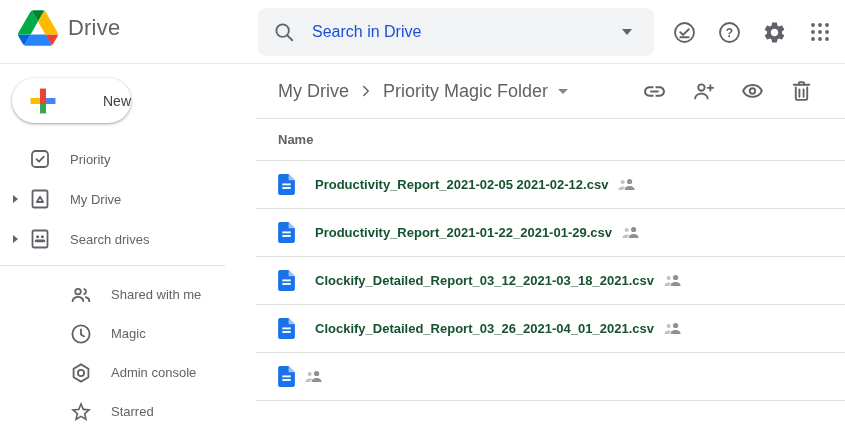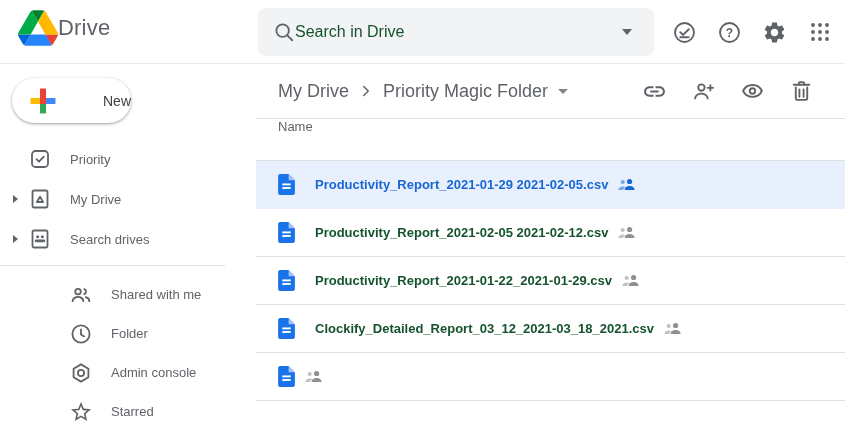--- a/index.html
+++ b/index.html
@@ -1,26 +1,26 @@
 <!DOCTYPE html>
 <html><head>
 <meta charset="utf-8">
 <style>
   * { margin:0; padding:0; box-sizing:border-box; }
   html,body { width:845px; height:439px; overflow:hidden; background:#fff;
     font-family:"Liberation Sans","DejaVu Sans",sans-serif; }
 
   
   .topbar { position:relative; height:64px; background:#fff; border-bottom:1px solid #e8eaed; }
-  .logo-area { position:absolute; left:18px; top:0; height:56px; display:flex; align-items:center; }
+  .logo-area { position:absolute; left:18px; top:0; height:56px; display:flex; align-items:center; gap:10px; }
   .drive-wordmark { font-size:22px; color:#5f6368; letter-spacing:.2px; }
   .searchbar { position:absolute; left:258px; top:8px; width:396px; height:48px;
     background:#f1f3f4; border-radius:8px; display:flex; align-items:center; }
   .search-icon { margin-left:15px; display:flex; }
-  .search-placeholder { font-size:16px; color:#14532d; }
+  .search-placeholder { margin-left:17px; font-size:16px; color:#1d4ed8; }
   .search-caret { position:absolute; right:22px; width:0; height:0;
     border-left:5px solid transparent; border-right:5px solid transparent; border-top:6px solid #5f6368; }
   .topbar-icons { position:absolute; right:13px; top:0; height:64px; display:flex; align-items:center; gap:20px; }
   .icon-btn { width:25px; height:25px; display:flex; align-items:center; justify-content:center; cursor:pointer; }
 
   
   .body-row { display:flex; height:375px; }
 
   
   .sidebar { width:256px; flex:0 0 256px; padding-top:14px; }
@@ -39,21 +39,21 @@
 
   
   .content { flex:1; display:flex; flex-direction:column; }
   .breadcrumb-bar { height:55px; display:flex; align-items:center; padding-left:22px; border-bottom:1px solid #e0e0e0; }
   .crumb { font-size:18px; color:#5f6368; cursor:pointer; }
   .crumb-chevron { margin:0 8px; display:flex; }
   .crumb-caret { margin-left:10px; width:0; height:0;
     border-left:5px solid transparent; border-right:5px solid transparent; border-top:5px solid #80868b; }
   .toolbar { margin-left:auto; display:flex; align-items:center; gap:24px; padding-right:31px; }
 
-  .table-header { height:42px; display:flex; align-items:flex-start; padding-left:22px; border-bottom:1px solid #e0e0e0; }
+  .table-header { height:42px; display:flex; align-items:center; padding-left:22px; border-bottom:1px solid #e0e0e0;font-weight:bold; }
   .col-name { font-size:13px; color:#5f6368; }
 
   .file-row { height:48px; display:flex; align-items:center; padding-left:22px;
     border-bottom:1px solid #e0e0e0; cursor:pointer; }
   .file-row .doc-icon { flex:0 0 17px; display:flex; }
   .file-row .file-name { margin-left:20px; font-size:13px; font-weight:600; color:#14532d; white-space:nowrap; }
   .file-row .people-icon { margin-left:10px; color:#8d9196; display:flex; }
   .file-row.selected { background:#e8f0fe; border-bottom-color:#e8f0fe; }
   .file-row.selected .file-name { color:#1967d2; }
   .file-row.selected .people-icon { color:#1967d2; }
@@ -187,21 +187,21 @@
         </span>
         <span class="nav-label">Shared with me</span>
       </div>
       <div class="nav-item">
         <span class="nav-icon">
           <svg width="24" height="24" viewBox="0 0 24 24" fill="none" stroke="#5f6368" stroke-width="1.8" stroke-linecap="round">
             <circle cx="12" cy="12" r="8.6"></circle>
               <path d="M12 7.4v5.1l3.1 1.9"></path>
           </svg>
         </span>
-        <span class="nav-label">Folder</span>
+        <span class="nav-label">Magic</span>
       </div>
       <div class="nav-item">
         <span class="nav-icon">
           <svg width="24" height="24" viewBox="0 0 24 24" fill="none" stroke="#5f6368" stroke-width="1.8" stroke-linejoin="round">
             <path d="M12 3.4l7.4 4.3v8.6L12 20.6l-7.4-4.3V7.7z"></path>
               <circle cx="12" cy="12" r="3.1"></circle>
           </svg>
         </span>
         <span class="nav-label">Admin console</span>
       </div>
@@ -254,39 +254,20 @@
             <path d="M10 10v7M14 10v7"></path>
           </svg>
         </span>
       </div>
     </div>
 
     <div class="table-header">
       <span class="col-name">Name</span>
     </div>
 
-    <div class="file-row selected">
-      <span class="doc-icon">
-        <svg width="17" height="21" viewBox="0 0 16 20">
-          <path d="M2 0h8l6 6v12a2 2 0 0 1-2 2H2a2 2 0 0 1-2-2V2a2 2 0 0 1 2-2z" fill="#1a73e8"></path>
-          <path d="M10 0l6 6h-6z" fill="#a1c3f7"></path>
-          <rect x="4" y="9" width="8" height="1.8" fill="#fff"></rect>
-            <rect x="4" y="12.4" width="8" height="1.8" fill="#fff"></rect>
-        </svg>
-      </span>
-      <span class="file-name">Productivity_Report_2021-01-29 2021-02-05.csv</span>
-      <span class="people-icon">
-        <svg width="18" height="13" viewBox="0 0 18 13" fill="currentColor">
-          <circle cx="4.7" cy="4" r="2.1" opacity=".55"></circle>
-            <path d="M.4 12c0-2.3 2.1-3.5 4.3-3.5.9 0 1.9.2 2.7.7C6 10 5.2 11 5.2 12z" opacity=".55"></path>
-          <circle cx="11.6" cy="3.5" r="2.6"></circle>
-            <path d="M6.6 12c0-2.7 2.5-4.1 5-4.1s5 1.4 5 4.1z"></path>
-        </svg>
-      </span>
-    </div>
     <div class="file-row">
       <span class="doc-icon">
         <svg width="17" height="21" viewBox="0 0 16 20">
           <path d="M2 0h8l6 6v12a2 2 0 0 1-2 2H2a2 2 0 0 1-2-2V2a2 2 0 0 1 2-2z" fill="#1a73e8"></path>
           <path d="M10 0l6 6h-6z" fill="#a1c3f7"></path>
           <rect x="4" y="9" width="8" height="1.8" fill="#fff"></rect>
             <rect x="4" y="12.4" width="8" height="1.8" fill="#fff"></rect>
         </svg>
       </span>
       <span class="file-name">Productivity_Report_2021-02-05 2021-02-12.csv</span>
@@ -339,20 +320,39 @@
     </div>
     <div class="file-row">
       <span class="doc-icon">
         <svg width="17" height="21" viewBox="0 0 16 20">
           <path d="M2 0h8l6 6v12a2 2 0 0 1-2 2H2a2 2 0 0 1-2-2V2a2 2 0 0 1 2-2z" fill="#1a73e8"></path>
           <path d="M10 0l6 6h-6z" fill="#a1c3f7"></path>
           <rect x="4" y="9" width="8" height="1.8" fill="#fff"></rect>
             <rect x="4" y="12.4" width="8" height="1.8" fill="#fff"></rect>
         </svg>
       </span>
+      <span class="file-name">Clockify_Detailed_Report_03_26_2021-04_01_2021.csv</span>
+      <span class="people-icon">
+        <svg width="18" height="13" viewBox="0 0 18 13" fill="currentColor">
+          <circle cx="4.7" cy="4" r="2.1" opacity=".55"></circle>
+            <path d="M.4 12c0-2.3 2.1-3.5 4.3-3.5.9 0 1.9.2 2.7.7C6 10 5.2 11 5.2 12z" opacity=".55"></path>
+          <circle cx="11.6" cy="3.5" r="2.6"></circle>
+            <path d="M6.6 12c0-2.7 2.5-4.1 5-4.1s5 1.4 5 4.1z"></path>
+        </svg>
+      </span>
+    </div>
+    <div class="file-row">
+      <span class="doc-icon">
+        <svg width="17" height="21" viewBox="0 0 16 20">
+          <path d="M2 0h8l6 6v12a2 2 0 0 1-2 2H2a2 2 0 0 1-2-2V2a2 2 0 0 1 2-2z" fill="#1a73e8"></path>
+          <path d="M10 0l6 6h-6z" fill="#a1c3f7"></path>
+          <rect x="4" y="9" width="8" height="1.8" fill="#fff"></rect>
+            <rect x="4" y="12.4" width="8" height="1.8" fill="#fff"></rect>
+        </svg>
+      </span>
       <span class="people-icon">
         <svg width="18" height="13" viewBox="0 0 18 13" fill="currentColor">
           <circle cx="4.7" cy="4" r="2.1" opacity=".55"></circle>
             <path d="M.4 12c0-2.3 2.1-3.5 4.3-3.5.9 0 1.9.2 2.7.7C6 10 5.2 11 5.2 12z" opacity=".55"></path>
           <circle cx="11.6" cy="3.5" r="2.6"></circle>
             <path d="M6.6 12c0-2.7 2.5-4.1 5-4.1s5 1.4 5 4.1z"></path>
         </svg>
       </span>
     </div>
   </div>

